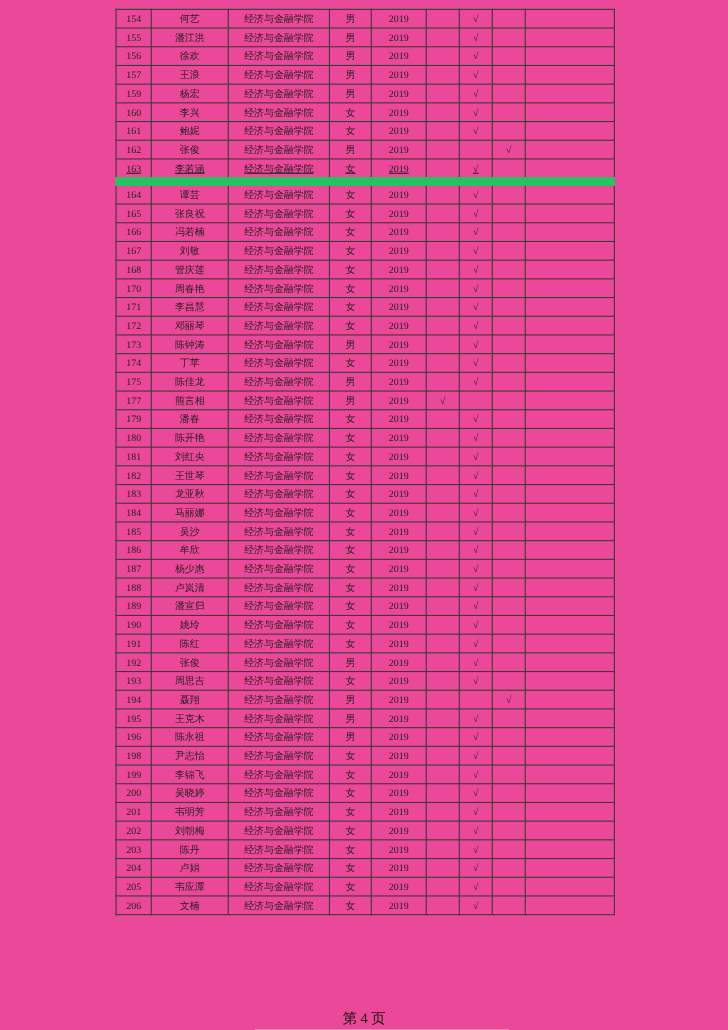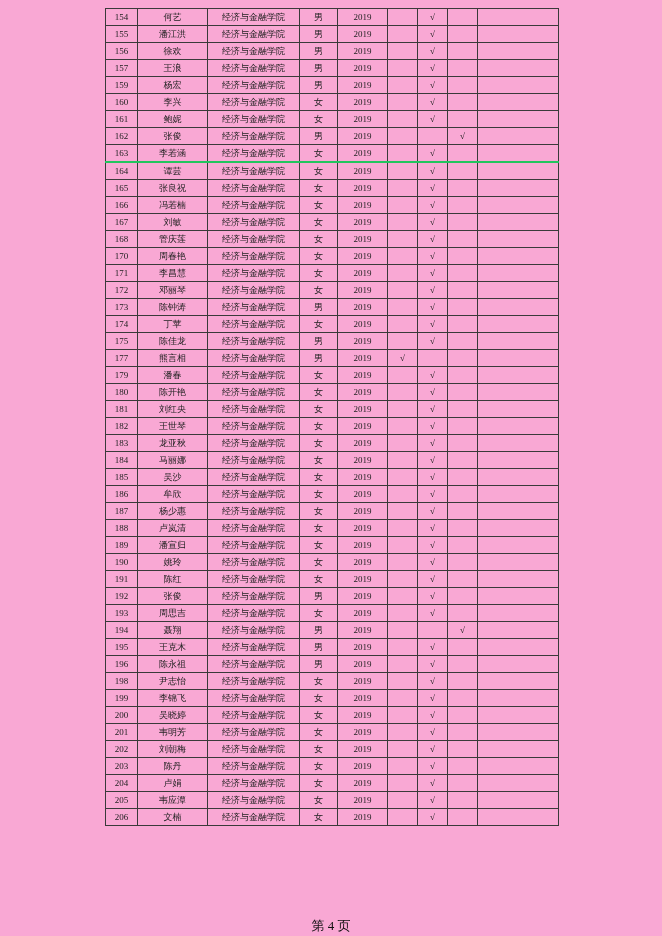--- a/index.html
+++ b/index.html
@@ -4,42 +4,42 @@
 <style>
   * { margin: 0; padding: 0; box-sizing: border-box; }
   html, body { background: #ffffff; }
   body {
     width: 662px; height: 936px;
     position: relative;
     font-family: "Liberation Serif", "DejaVu Serif", serif;
     overflow: hidden;
   }
   .page {
-    position: absolute; inset: 0; background: #f9a8d4;
+    position: absolute; inset: 0; background: #ec4899;
   }
   table.student-table {
     position: absolute;
     left: 105px; top: 8px;
     width: 453px;
     border-collapse: collapse;
     table-layout: fixed;
   }
   table.student-table td {
     border: 1px solid #3a3a3a;
     height: 16.4px;
     padding: 0 1px;
     font-size: 9px;
     line-height: 16px;
     color: #222222;
     text-align: center;
     vertical-align: middle;
     white-space: nowrap;
     overflow: hidden;
   }
-  tr.thick-bottom td { border-bottom: 2px solid #22c55e; }
+  tr.thick-bottom td { border-bottom: 8px solid #22c55e; text-decoration: underline; }
   .col-no      { width: 32px; }
   .col-name    { width: 70px; }
   .col-college { width: 92px; }
   .col-gender  { width: 38px; }
   .col-year    { width: 50px; }
   .col-c6      { width: 30px; }
   .col-c7      { width: 30px; }
   .col-c8      { width: 30px; }
   .col-c9      { width: 81px; }
   .footer {

